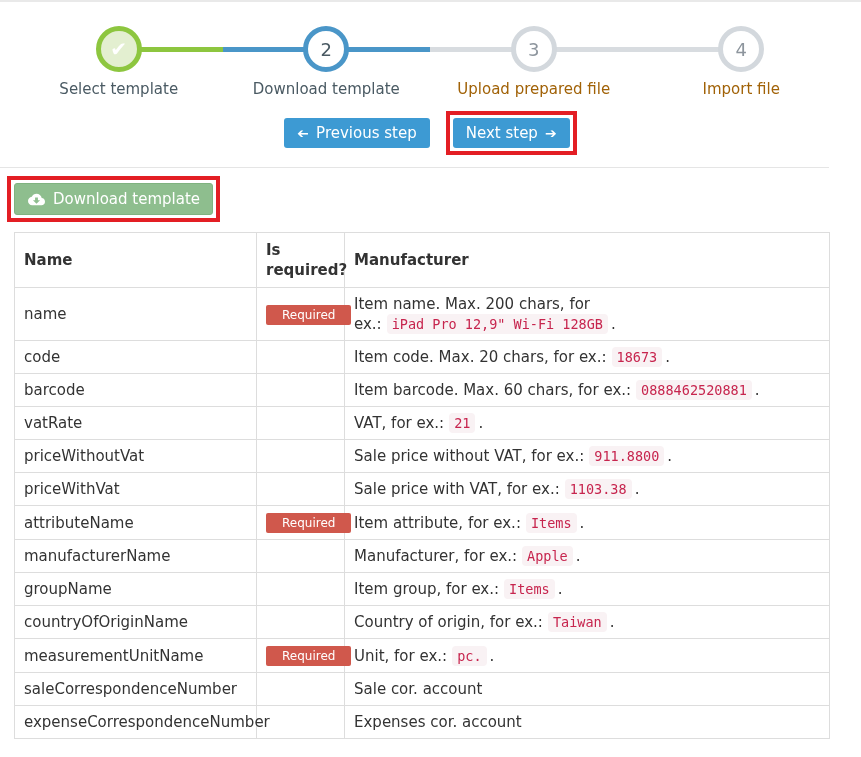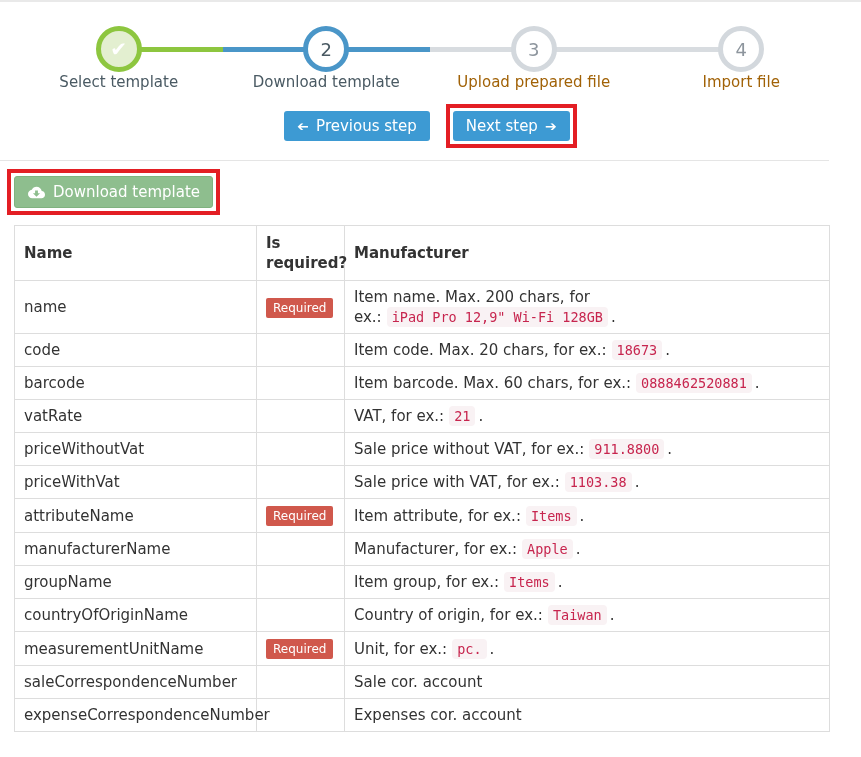--- a/index.html
+++ b/index.html
@@ -16,21 +16,21 @@
   .line.green { background:#8dc63f; }
   .line.blue  { background:#4a96c8; }
   .line.gray  { background:#d8dce0; }
   .circle { position:relative; z-index:1; width:46px; height:46px; margin:0 auto;
             border-radius:50%; display:flex; align-items:center; justify-content:center;
             font-size:18px; }
   .step.complete .circle { border:5px solid #8dc63f; background:#e3efd0; }
   .step.active   .circle { border:5px solid #4a96c8; background:#fff; color:#4a5a63; }
   .step.future   .circle { border:5px solid #d3d8dd; background:#fff; color:#8d959d; }
   .check { color:#fff; font-size:20px; font-weight:bold; line-height:1; }
-  .slabel { margin-top:1px; font-size:15px; color:#4a5a63; }
+  .slabel { margin-top:8px; font-size:15px; color:#4a5a63; }
   .step.future .slabel { color:#a16207; }
 
   
   .btn-row { display:flex; justify-content:center; align-items:center; margin-top:13px; }
   button { font-family:inherit; cursor:pointer; border:none; }
   .btn-blue { background:#3d9ad3; color:#fff; font-size:15px; padding:5px 13px;
               border-radius:3px; height:30px; display:inline-flex; align-items:center; gap:7px; }
   .arr { font-size:14px; line-height:1; }
   .arr-left { display:inline-block; transform:scaleX(-1); }
   .annotation { display:inline-block; border:4px solid #e31e24; padding:3px; line-height:0; }
@@ -48,21 +48,21 @@
 
   
   table { border-collapse:collapse; margin:10px 32px 0 14px; width:815px;
           table-layout:fixed; font-size:15px; }
   th,td { border:1px solid #ddd; text-align:left; vertical-align:middle; }
   th { font-weight:bold; padding:7px 8px 7px 9px; line-height:20px; }
   td { padding:6px 8px 6px 9px; line-height:20px; }
   .c-name { width:242px; }
   .c-req  { width:88px; }
   .c-desc { width:485px; }
-  .badge { background:#d0584c; color:#fff; font-size:12px; padding:3px 7px;
+  .badge { background:#d0584c; color:#fff; font-size:12px; padding:3px 16px;
            border-radius:2px; white-space:nowrap; }
   .badge:empty { display:none; }
   code { font-family:"DejaVu Sans Mono","Liberation Mono",monospace; font-size:13.5px;
          color:#c7254e; background:#f9f2f4; padding:2px 5px; border-radius:4px;
          margin-left:5px; margin-right:3px; white-space:nowrap; }
   code:empty { display:none; }
 </style>
 </head>
 <body>
 

